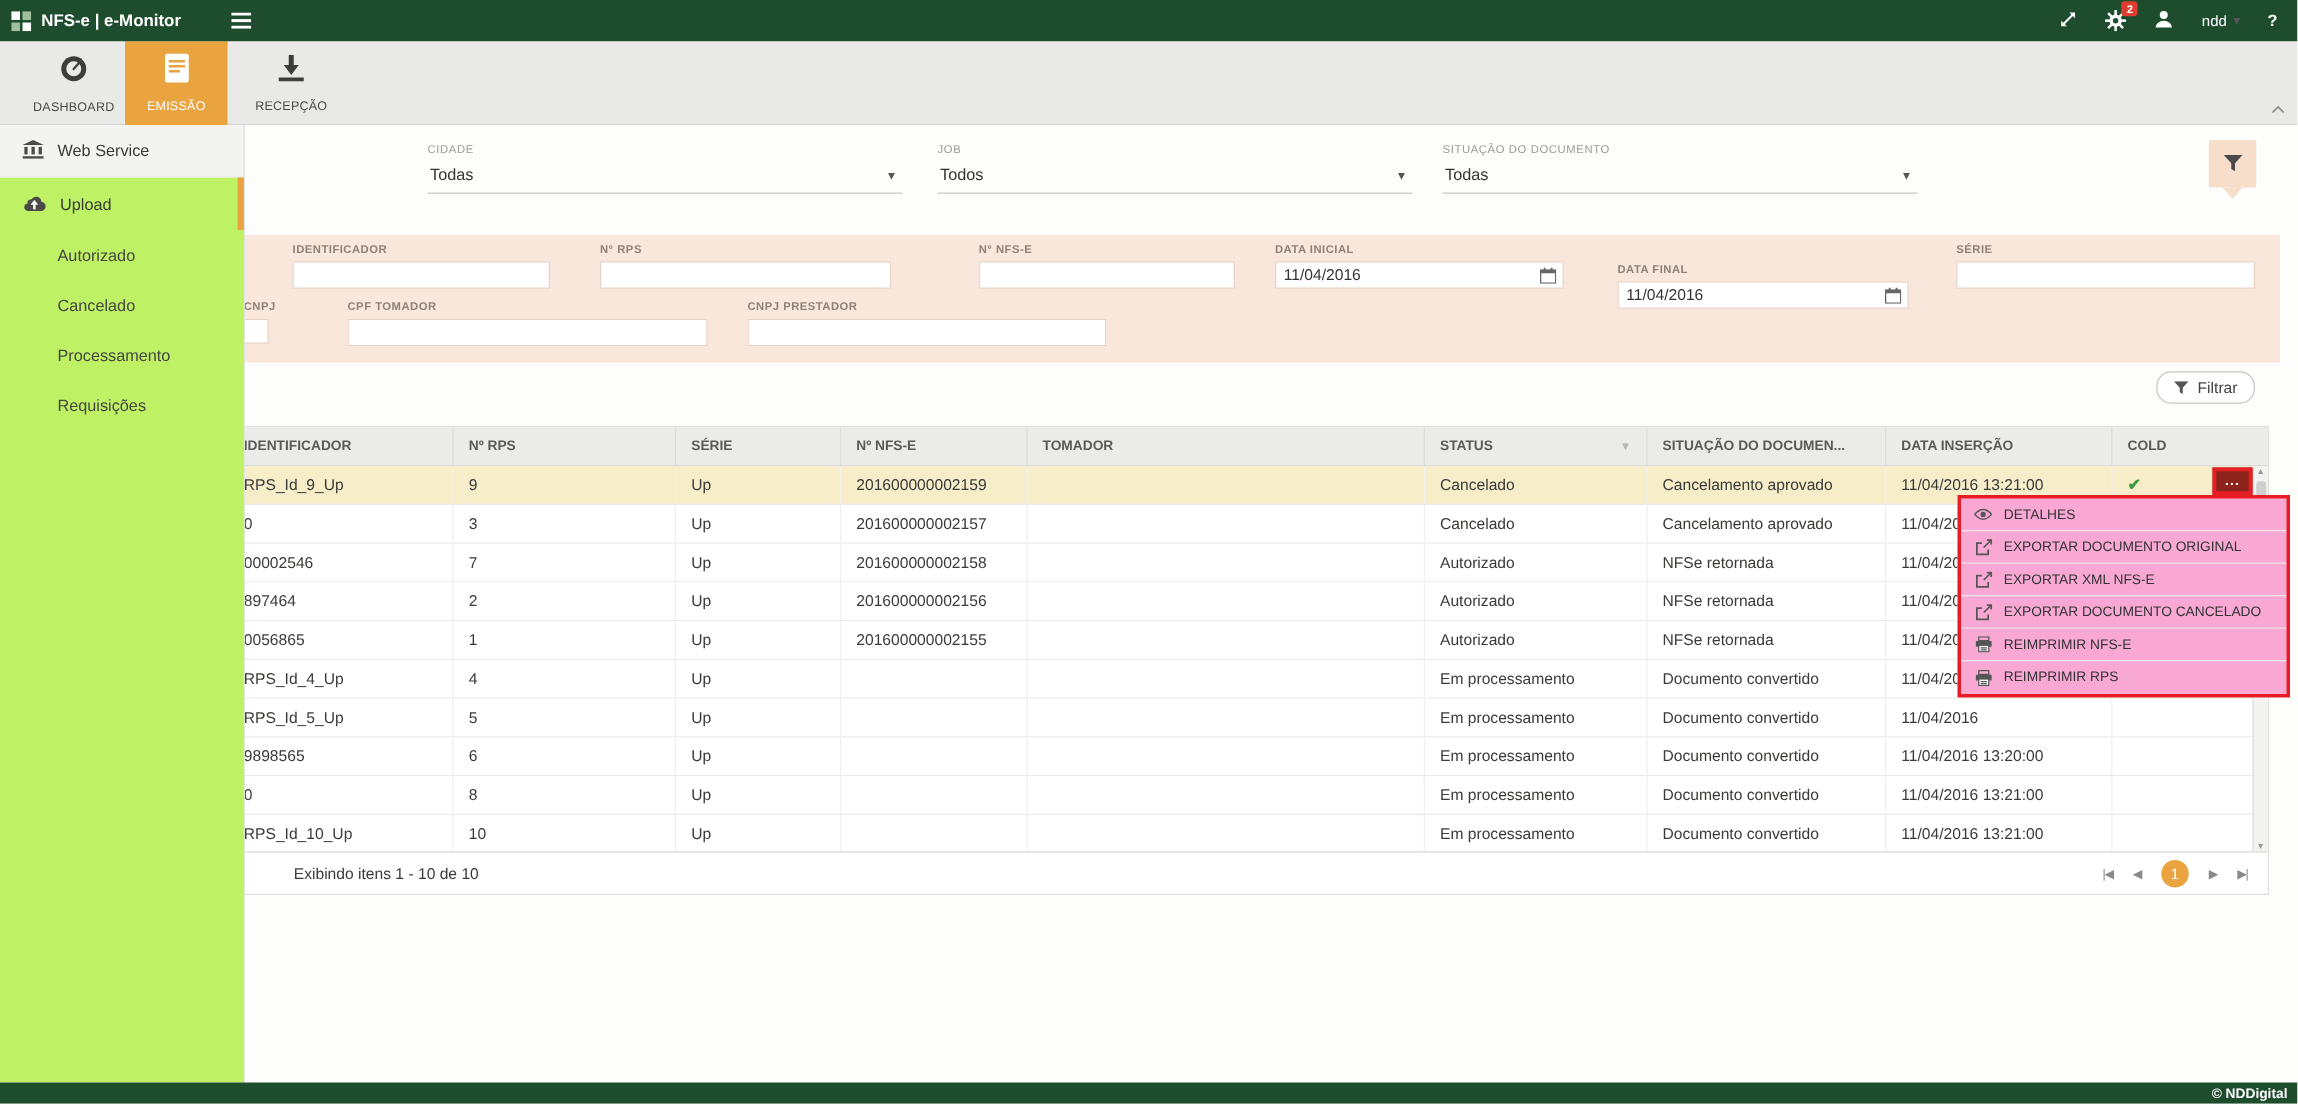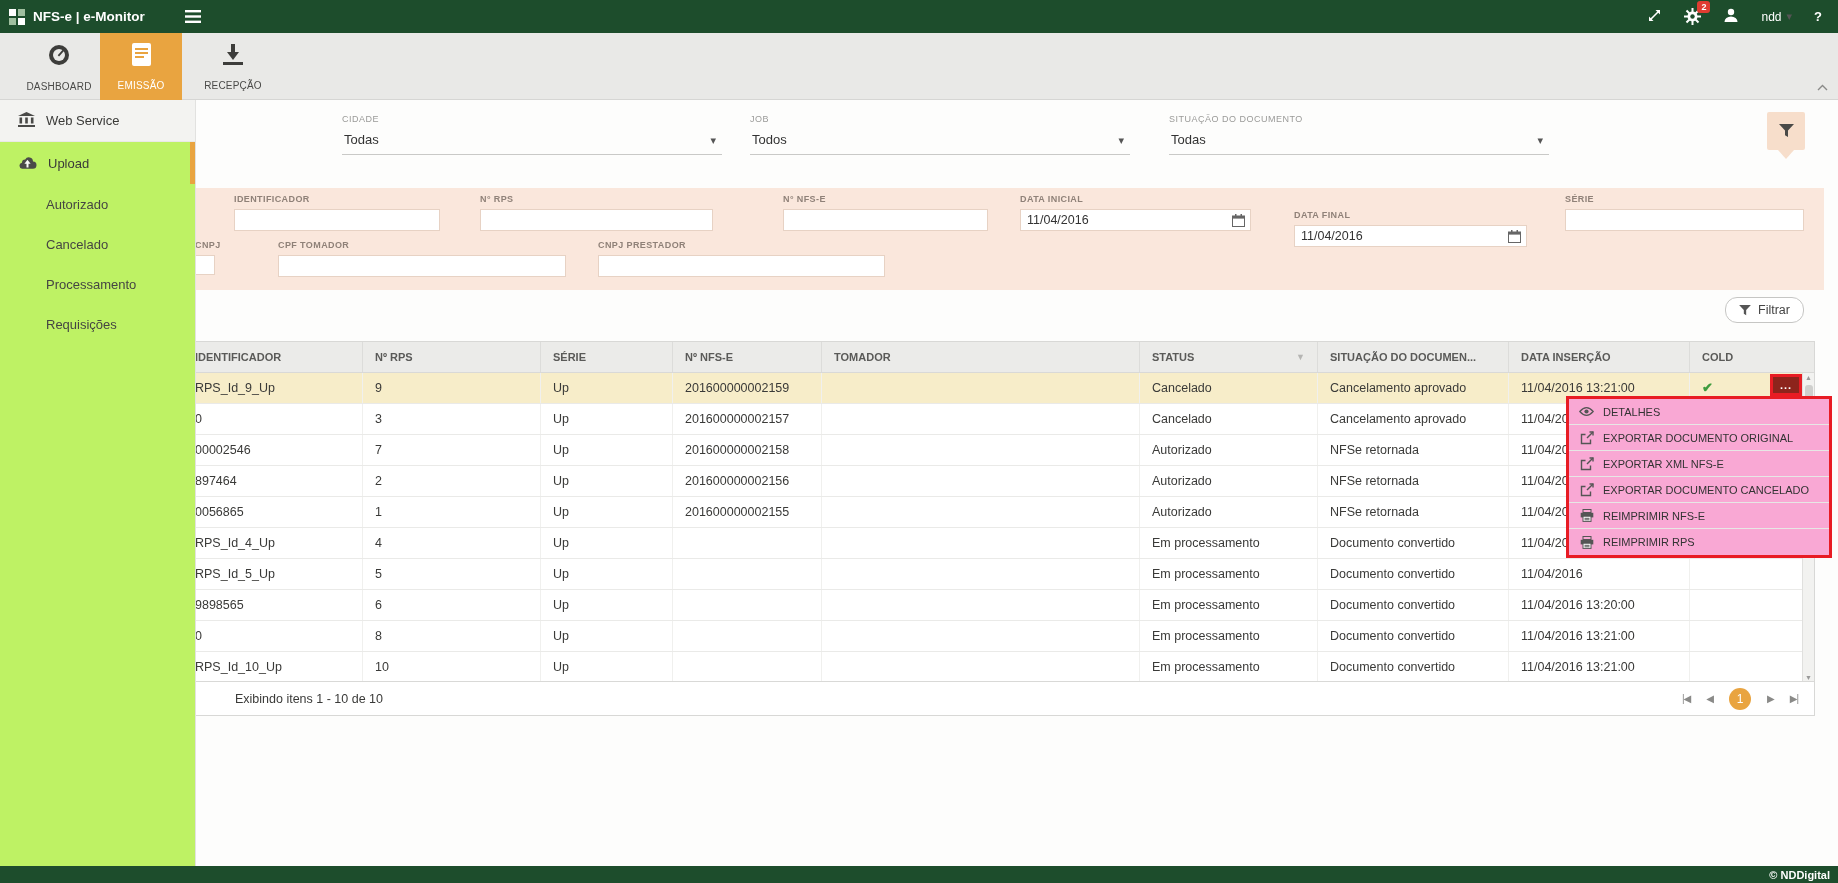--- a/index.html
+++ b/index.html
@@ -38,21 +38,21 @@
   
   .main { position:absolute; top:100px; left:166px; width:1672px; height:766px; background:#fdfdfc; z-index:4; }
 
   
   .dd-group { position:absolute; top:14px; }
   .dd-label { font-size:9px; color:#9a9a98; letter-spacing:.5px; margin-bottom:4px; }
   .dd-value { display:flex; align-items:flex-end; justify-content:space-between; border-bottom:1px solid #c9c9c7; padding:4px 6px 7px 2px; font-size:13px; color:#333; }
   .dd-caret { color:#555; font-size:11px; }
   .dd-cidade { left:176px; width:380px; }
   .dd-job { left:584px; width:380px; }
-  .dd-situacao { left:988px; width:380px;margin-left:15px; }
+  .dd-situacao { left:988px; width:380px; }
   .filter-toggle { position:absolute; top:12px; right:33px; width:38px; height:38px; background:#f7decb; border-radius:2px; display:flex; align-items:center; justify-content:center; }
   .filter-toggle-tail { position:absolute; top:50px; right:44px; width:0; height:0; border-left:8px solid transparent; border-right:8px solid transparent; border-top:9px solid #f7decb; }
 
   
   .panel { position:absolute; top:88px; left:14px; right:14px; height:102px; background:#fae7dc; }
   .pfield { position:absolute; }
   .plabel { font-size:9px; font-weight:bold; color:#8f8178; letter-spacing:.4px; margin-bottom:5px; }
   .pinput { background:#fff; border:1px solid #e7d2c4; height:22px; display:flex; align-items:center; }
   .pinput input { border:none; outline:none; background:transparent; width:100%; height:100%; padding:0 6px; font-size:12.5px; font-family:"Liberation Sans", sans-serif; color:#333; }
   .pinput .cal { margin-right:5px; display:flex; flex:0 0 auto; }

